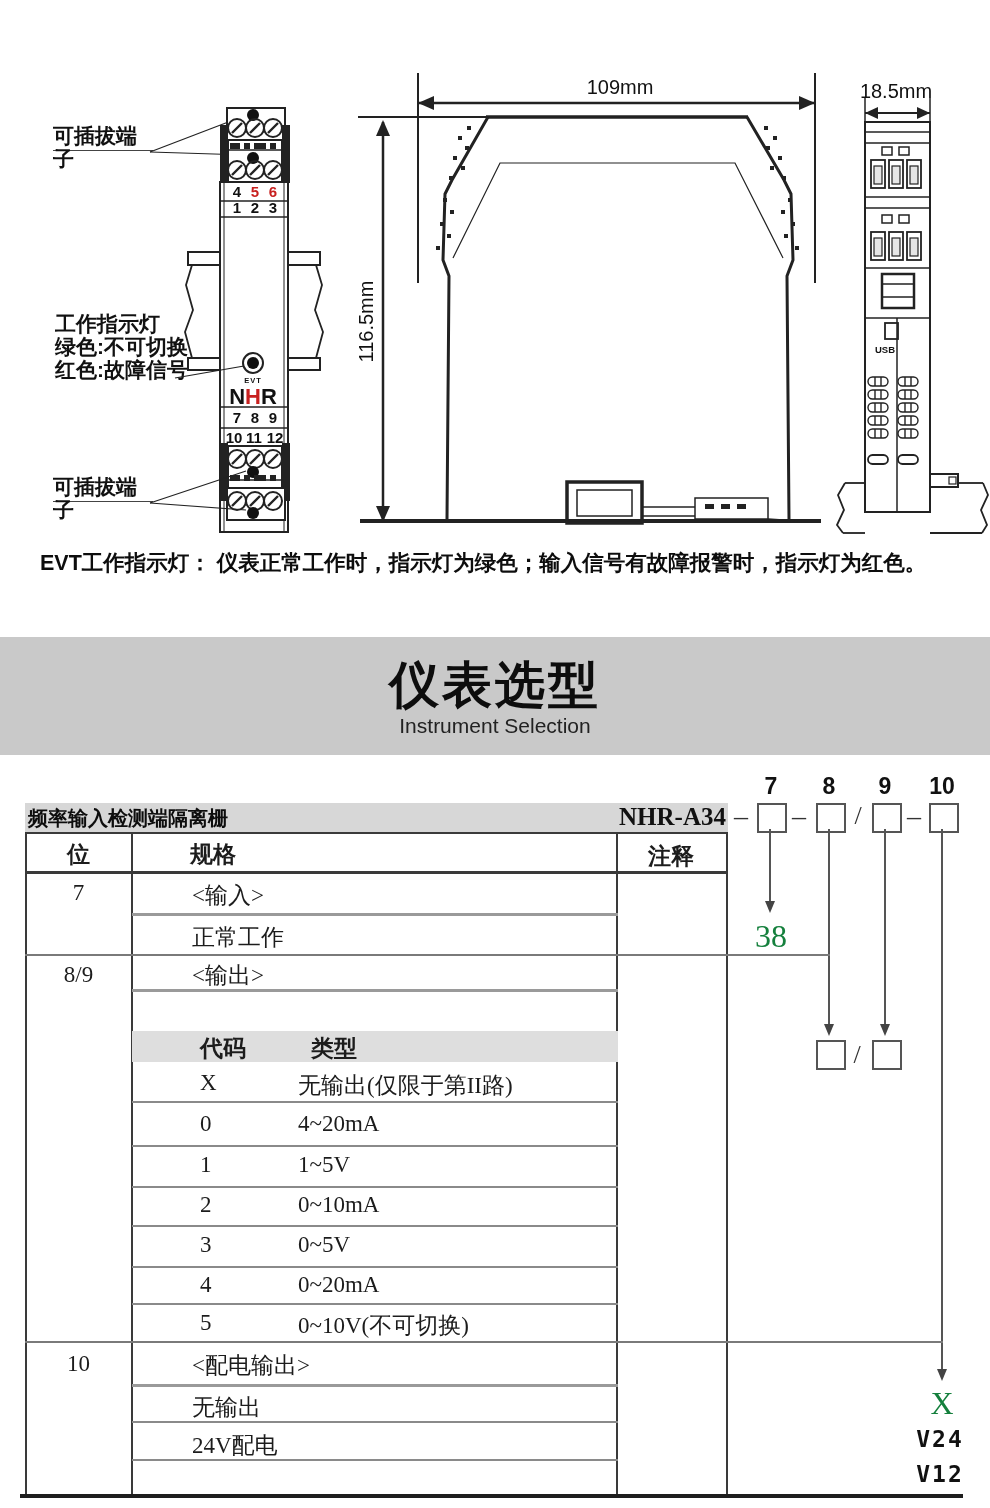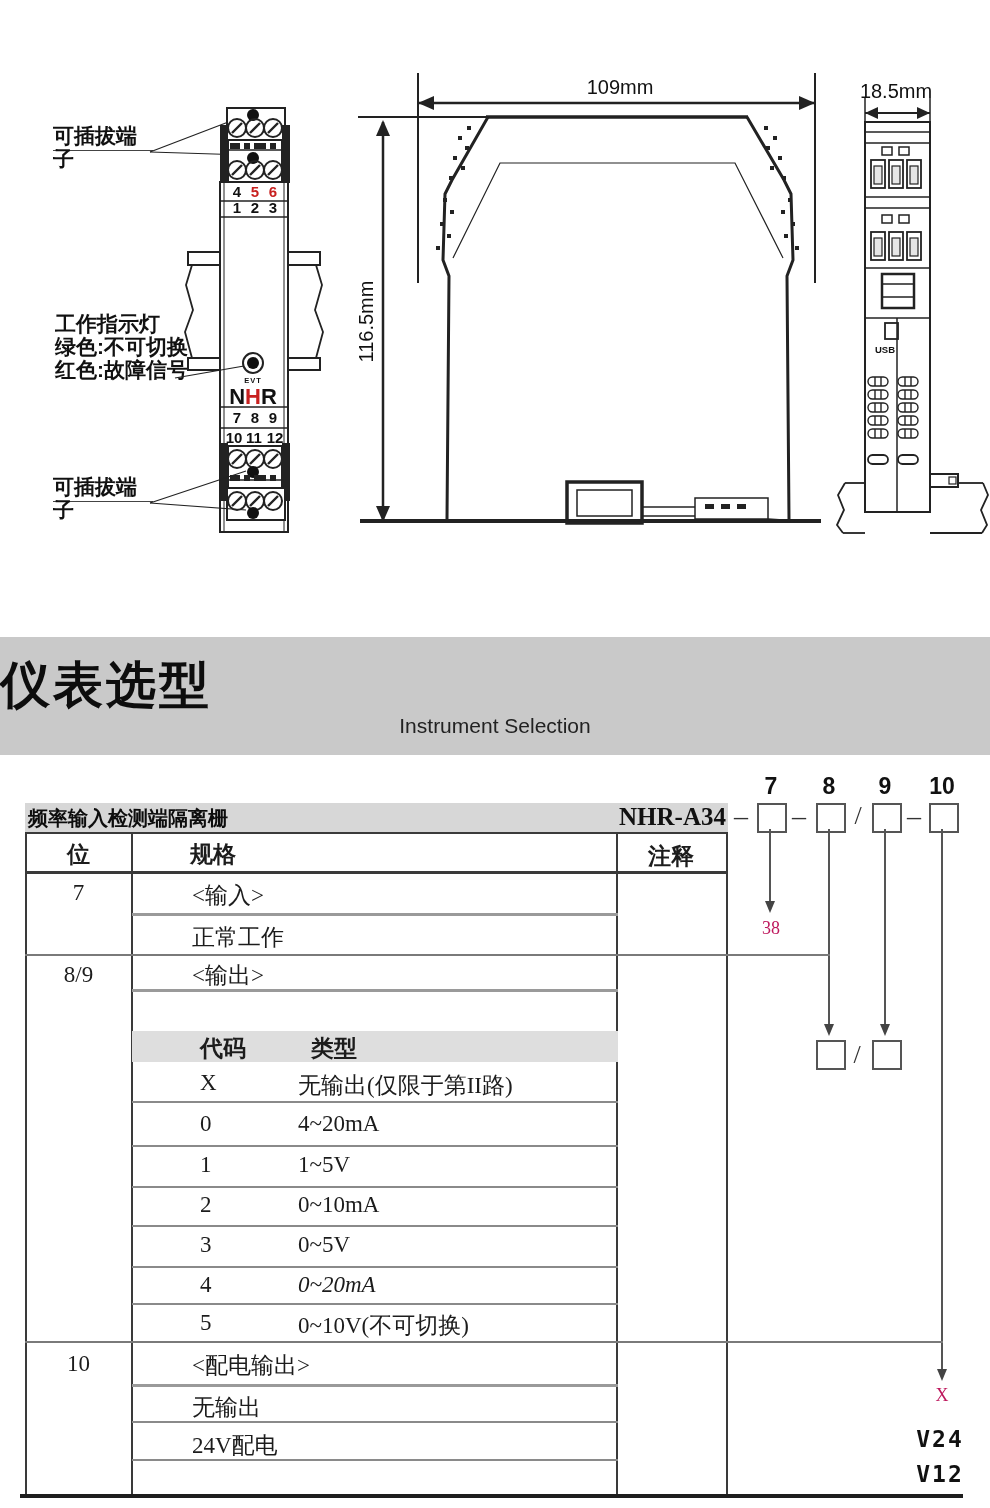--- a/index.html
+++ b/index.html
@@ -8,21 +8,21 @@
   .abs{position:absolute;}
   .ctr{text-align:center;}
   
   .page-title{left:0;top:8;width:990px;text-align:center;font-size:46px;font-weight:bold;letter-spacing:4px;}
   .dim-label{font-size:20px;color:#111;}
   .callout{font-size:21px;font-weight:bold;line-height:23px;color:#111;}
   .callout-underline{border-bottom:1.5px solid #444;}
   .note-line{left:40px;width:940px;font-size:21.5px;font-weight:bold;color:#0d0d0d;}
   
   .band{left:0;top:637px;width:990px;height:118px;background:#c9c9c9;}
-  .band-title{left:0;top:652px;width:990px;font-size:50px;font-weight:bold;color:#0d0d0d;letter-spacing:3px;}
+  .band-title{left:0;top:652px;width:990px;text-align:center;font-size:50px;font-weight:bold;color:#0d0d0d;letter-spacing:3px;}
   .band-sub{left:0;top:714px;width:990px;text-align:center;font-size:21px;color:#222;}
   
   .serif{font-family:"Liberation Serif","DejaVu Serif",serif;}
   .thead-band{left:25px;top:803px;width:703px;height:29px;background:#d7d7d7;}
   .product-name{left:28px;top:805px;font-size:20px;font-weight:bold;color:#0d0d0d;}
   .model-no{left:606px;top:803px;width:120px;text-align:right;font-size:25px;font-weight:bold;}
   .vline{background:#3a3a3a;width:2px;}
   .hline{background:#3a3a3a;height:2px;}
   .gline{background:#8a8a8a;height:2px;}
   .gsep{background:#9a9a9a;height:3px;}
@@ -30,21 +30,21 @@
   .cell{font-size:23px;color:#1c1c1c;}
   .pos-cell{left:25px;width:107px;text-align:center;}
   .hdr{font-weight:bold;}
   
   .digit-label{width:30px;text-align:center;font-size:23px;font-weight:bold;top:773px;}
   .codebox{width:26px;height:26px;border:2px solid #555;background:#fff;}
   .dash{width:20px;text-align:center;font-size:28px;color:#333;font-family:"Liberation Serif",serif;}
   .slash{width:20px;text-align:center;font-size:26px;color:#333;font-family:"Liberation Serif",serif;}
   .cline{width:2px;background:#555;}
   .arrow-down{width:0;height:0;border-left:5px solid transparent;border-right:5px solid transparent;border-top:12px solid #444;}
-  .code-val{font-family:"Liberation Serif","DejaVu Serif",serif;font-size:18px;color:#be185d;}
+  .code-val{font-family:"Liberation Serif","DejaVu Serif",serif;font-size:32px;color:#15803d;}
   .vcode{font-family:"DejaVu Sans Mono","Liberation Mono",monospace;font-size:23px;font-weight:bold;letter-spacing:2px;color:#111;}
   svg{position:absolute;overflow:visible;}
   svg text{font-family:"Liberation Sans","DejaVu Sans",sans-serif;}
 </style>
 </head>
 <body>
 
 <div class="canvas">
 
 
@@ -304,20 +304,21 @@
       <line x1="8" y1="463" x2="30" y2="463" stroke-width="1.8"></line>
       <rect x="95" y="404" width="28" height="13" stroke-width="2"></rect>
       <rect x="114" y="407" width="7" height="7" stroke-width="1.2"></rect>
       <line x1="123" y1="413" x2="148" y2="413" stroke-width="1.8"></line>
       <polyline points="148,413 153,425 146,440 152,455 147,463" stroke-width="1.8"></polyline>
       <line x1="95" y1="463" x2="147" y2="463" stroke-width="1.8"></line>
     </g>
     <text x="40" y="283" font-size="9.5" font-weight="bold" fill="#111">USB</text>
   </svg>
 
+  <div class="abs note-line" style="top:548px;">EVT工作指示灯： 仪表正常工作时，指示灯为绿色；输入信号有故障报警时，指示灯为红色。</div>
 
   <div class="abs band"></div>
   <div class="abs band-title">仪表选型</div>
   <div class="abs band-sub">Instrument Selection</div>
 
   <div class="abs digit-label" style="left:756px;">7</div>
   <div class="abs digit-label" style="left:814px;">8</div>
   <div class="abs digit-label" style="left:870px;">9</div>
   <div class="abs digit-label" style="left:927px;">10</div>
 
@@ -390,21 +391,21 @@
 
   <div class="abs cell serif" style="left:200px;top:1192px;">2</div>
   <div class="abs cell serif" style="left:298px;top:1192px;">0~10mA</div>
   <div class="abs gline" style="left:132px;top:1225px;width:486px;"></div>
 
   <div class="abs cell serif" style="left:200px;top:1232px;">3</div>
   <div class="abs cell serif" style="left:298px;top:1232px;">0~5V</div>
   <div class="abs gline" style="left:132px;top:1266px;width:486px;"></div>
 
   <div class="abs cell serif" style="left:200px;top:1272px;">4</div>
-  <div class="abs cell serif" style="left:298px;top:1272px;font-style:italic;">0~20mA</div>
+  <div class="abs cell serif" style="left:298px;top:1272px;">0~20mA</div>
   <div class="abs gline" style="left:132px;top:1303px;width:486px;"></div>
 
   <div class="abs cell serif" style="left:200px;top:1310px;">5</div>
   <div class="abs cell serif" style="left:298px;top:1310px;">0~10V(不可切换)</div>
   <div class="abs fullline" style="left:25px;top:1341px;width:918px;"></div>
 
   <div class="abs cell serif pos-cell" style="top:1351px;">10</div>
   <div class="abs cell serif" style="left:192px;top:1350px;">&lt;配电输出&gt;</div>
   <div class="abs gsep" style="left:132px;top:1384px;width:486px;"></div>
   <div class="abs cell serif" style="left:192px;top:1392px;">无输出</div>

